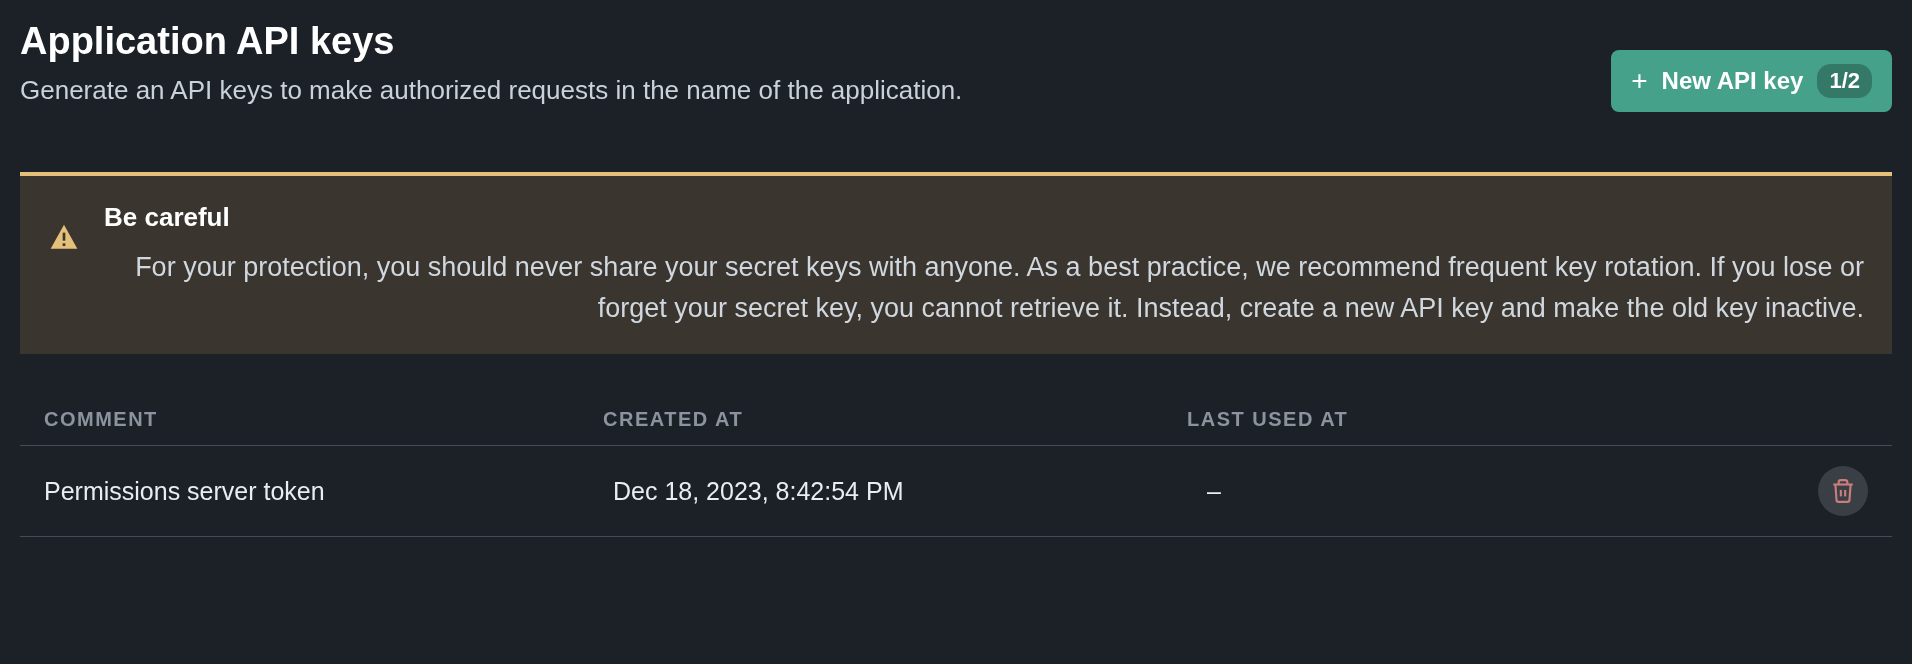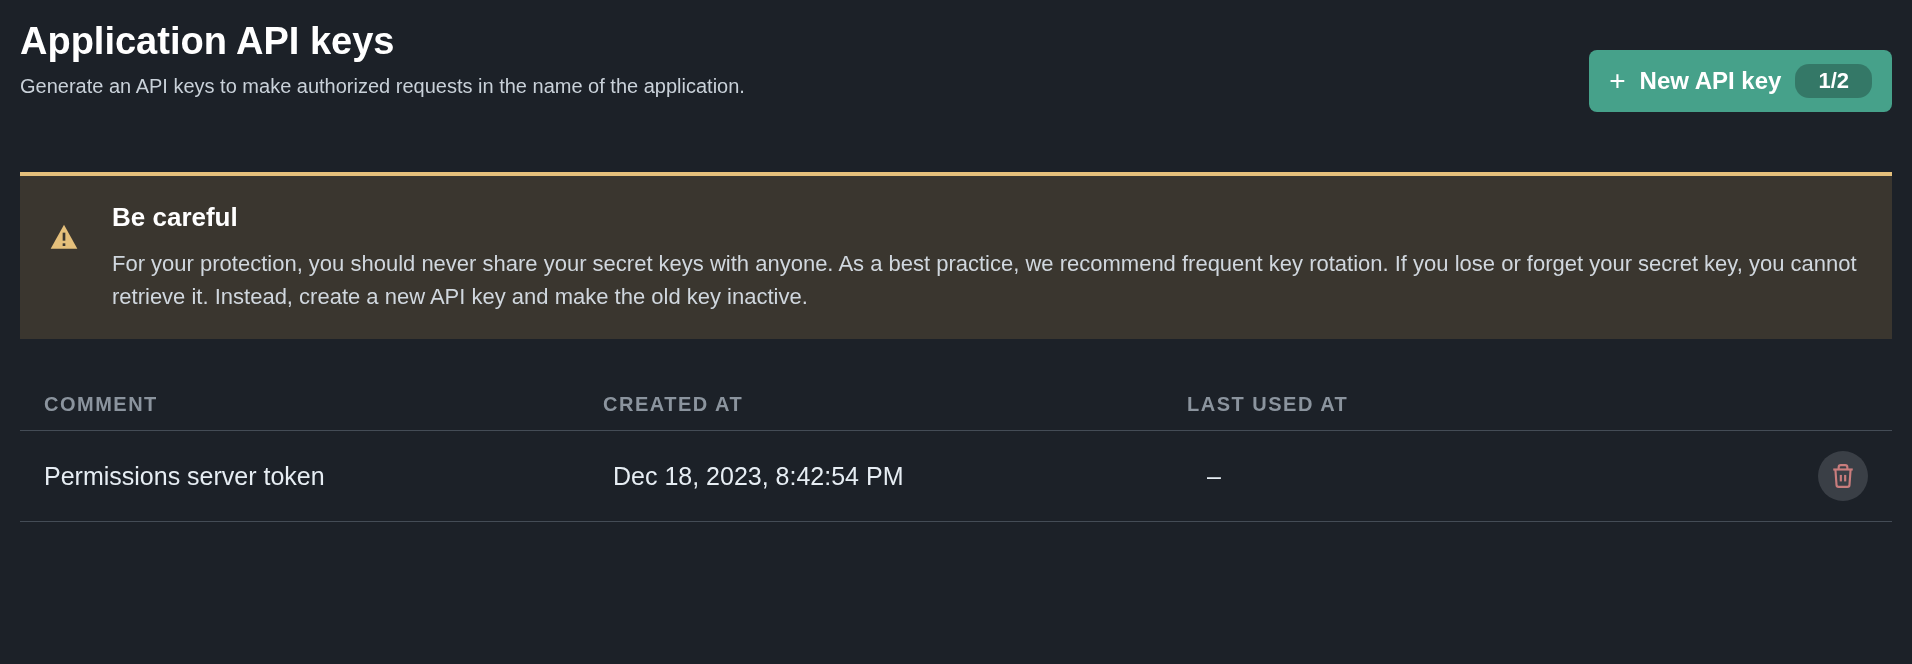--- a/index.html
+++ b/index.html
@@ -23,21 +23,21 @@
     .header-text {
       flex: 1;
     }
     .page-title {
       font-size: 38px;
       font-weight: 700;
       color: #ffffff;
       margin-bottom: 12px;
     }
     .page-subtitle {
-      font-size: 20px;
+      font-size: 26px;
       color: #c9d1d9;
       font-weight: 400;
     }
     .new-key-btn {
       display: flex;
       align-items: center;
       gap: 14px;
       background-color: #46a18a;
       color: #ffffff;
       border: none;
@@ -49,50 +49,51 @@
       margin-top: 30px;
     }
     .new-key-btn .plus-icon {
       font-size: 28px;
       font-weight: 400;
       line-height: 1;
     }
     .new-key-btn .badge {
       background-color: rgba(0,0,0,0.25);
       border-radius: 14px;
-      padding: 4px 23px;
+      padding: 4px 12px;
       font-size: 22px;
       font-weight: 600;
     }
     .warning-box {
       background-color: #3a362f;
       border-top: 4px solid #e5c07b;
       padding: 26px 28px;
       display: flex;
-      gap: 32px;
+      gap: 24px;
       align-items: flex-start;
       margin-bottom: 40px;
     }
     .warning-icon {
       flex-shrink: 0;
       margin-top: 20px;
     }
     .warning-content {
       flex: 1;
     }
     .warning-title {
       font-size: 26px;
       font-weight: 700;
       color: #ffffff;
       margin-bottom: 14px;
     }
     .warning-text {
-      font-size: 22px;
+      font-size: 27px;
       color: #d0d7de;
       line-height: 1.5;
+      text-align: right;
     }
     .table {
       width: 100%;
     }
     .table-header {
       display: flex;
       padding: 14px 24px;
       border-bottom: 1px solid #444c56;
       gap: 34px;
     }

